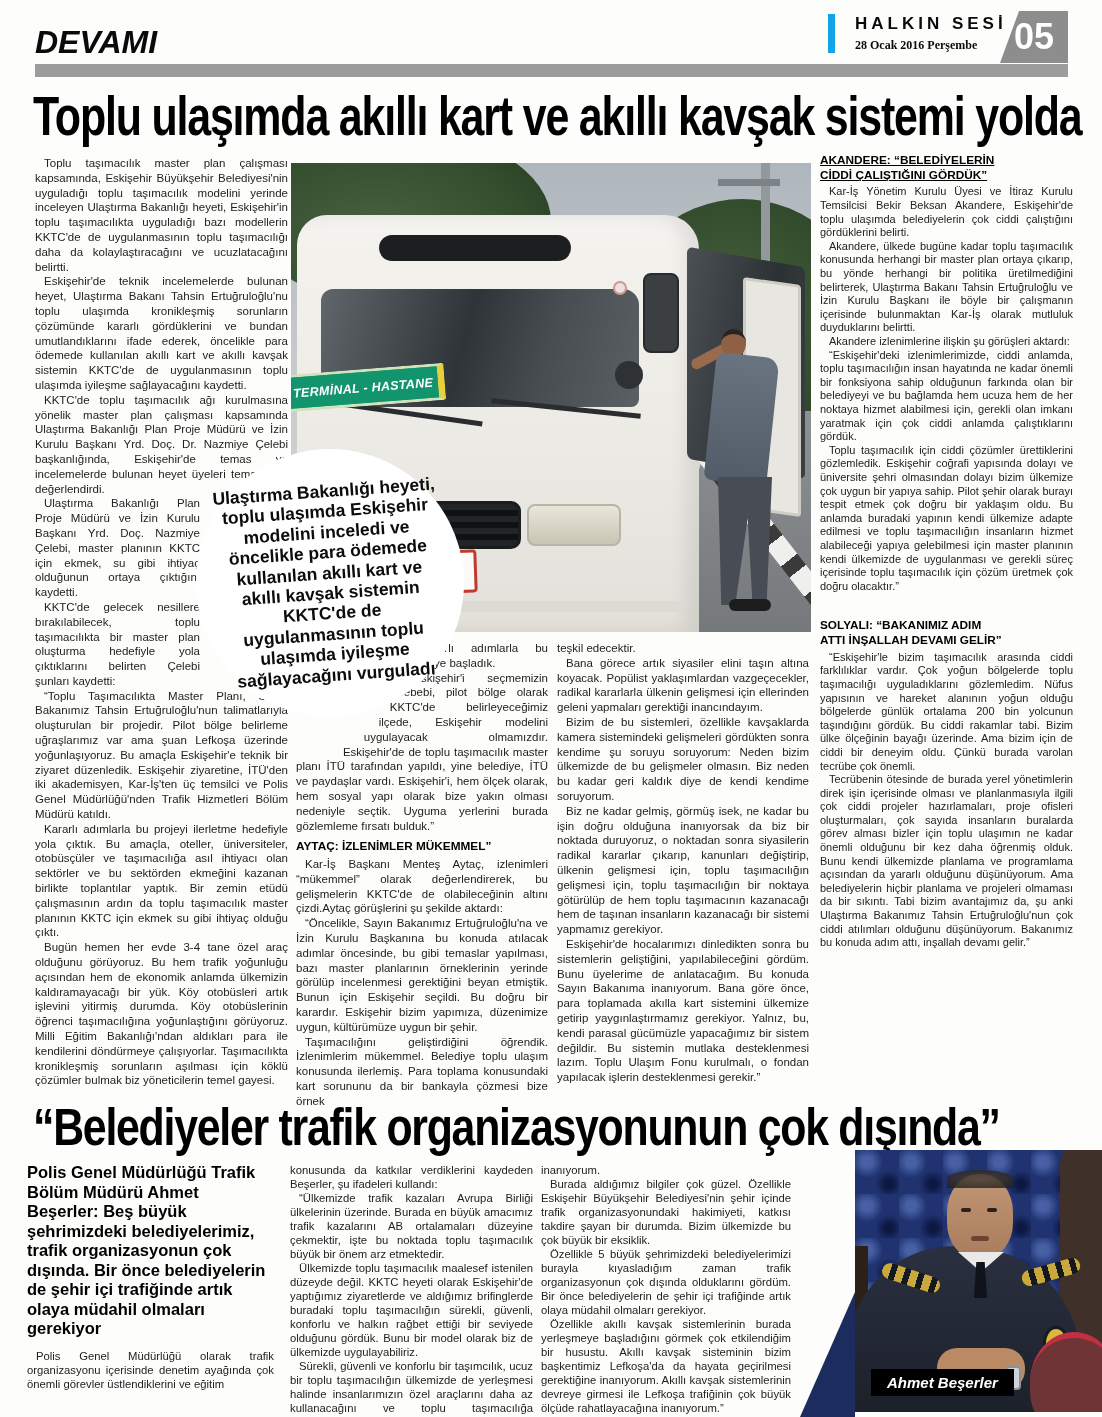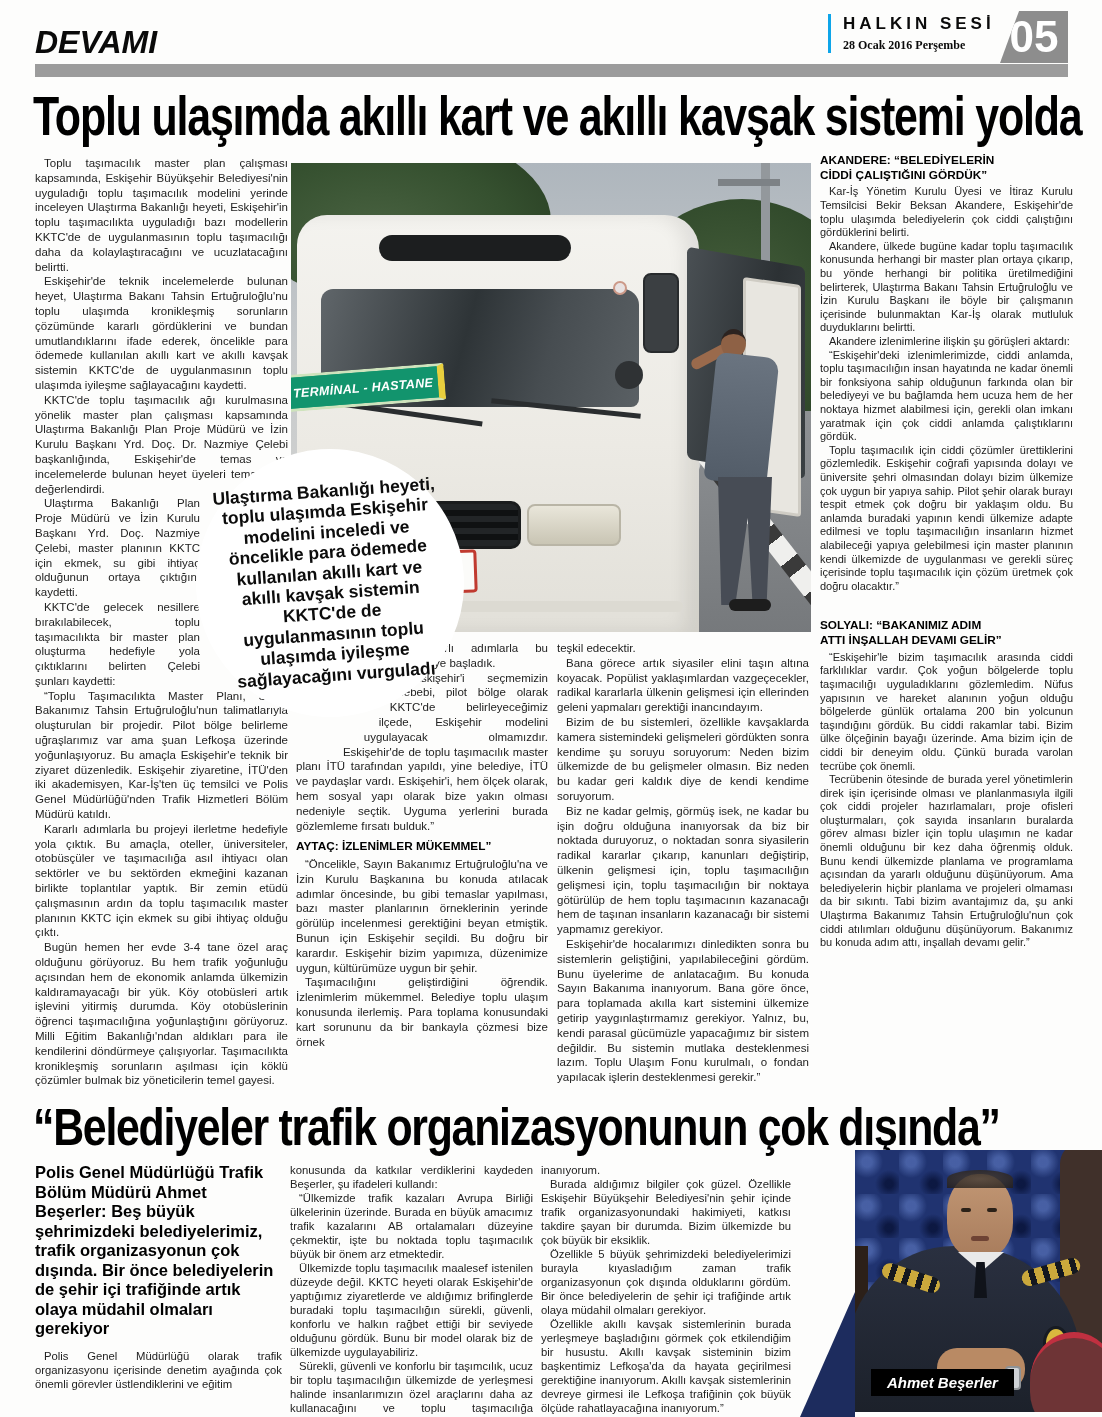--- a/index.html
+++ b/index.html
@@ -1,44 +1,44 @@
 <!DOCTYPE html>
 <html><head>
 <meta charset="utf-8">
 <style>
   * { margin:0; padding:0; box-sizing:border-box; }
   body { background:#777; font-family:"Liberation Sans", sans-serif; }
   .page { position:relative; width:1102px; height:1417px; margin:0 auto; background:#fdfdfc; overflow:hidden; color:#1c1c1c; }
 
   
   .haber { position:absolute; left:35px; top:24px; font-size:32px; font-weight:800; font-style:italic; color:#0a0a0a; letter-spacing:0; }
-  .masthead { position:absolute; left:828px; top:14px; width:176px; border-left:3px solid #0ea5e9; padding-left:12px; }
+  .masthead { position:absolute; left:828px; top:14px; width:176px; border-left:7px solid #0ea5e9; padding-left:20px; }
   .paper-name { font-size:17px; font-weight:700; letter-spacing:4px; color:#0a0a0a; white-space:nowrap; }
   .paper-date { font-size:12px; font-weight:700; margin-top:4px; color:#0a0a0a;font-family:Liberation Serif, serif; }
   .page-tab { position:absolute; left:1000px; top:11px; width:68px; height:52px; background:#8d8d8d; color:#fff;
-              font-size:44px; font-weight:700; display:flex; align-items:center; justify-content:center;
+              font-size:36px; font-weight:700; display:flex; align-items:center; justify-content:center;
               clip-path:polygon(28% 0, 100% 0, 100% 100%, 0 100%); }
   .gray-bar { position:absolute; left:35px; top:64px; width:1033px; height:13px; background:#9c9c9c; }
 
   
   .main-headline { position:absolute; left:33px; top:84px; font-size:55px; font-weight:800; letter-spacing:-1.5px;
                    transform:scaleX(0.78); transform-origin:left top; white-space:nowrap; color:#000; }
   .bottom-headline { position:absolute; left:33px; top:1098px; font-size:51px; font-weight:800; letter-spacing:-1.5px;
                    transform:scaleX(0.84); transform-origin:left top; white-space:nowrap; color:#000; }
 
   
   .col { position:absolute; text-align:justify; font-size:11.5px; line-height:14.8px; color:#222; }
   .col p { margin:0; text-indent:9px; }
   .cont p:first-child { text-indent:0; }
   .col1 { left:35px; top:156px; width:253px; height:944px; }
   .col2 { left:296px; top:641px; width:252px; height:458px; }
   .col3 { left:557px; top:641px; width:252px; height:458px; }
   .col4 { left:820px; top:153px; width:253px; height:947px; font-size:11px; line-height:13.6px; }
   .subhead { font-weight:700; color:#000; white-space:pre-line; text-align:left; margin:6px 0 3px; font-size:11.8px; line-height:1.25; }
-  .col4 .subhead:first-child { margin-top:0; }
+  .col4 .subhead:first-child { margin-top:0;text-decoration:underline; }
   .circle-spacer-right { float:right; width:88px; height:178px; shape-outside:circle(135% at 135% 48%); }
   .circle-spacer-left  { float:left; width:152px; height:108px; shape-outside:circle(138px at -22px -16px); }
 
   
   .callout { position:absolute; left:196px; top:449px; width:268px; height:268px; border-radius:50%;
              background:#fff; z-index:6; display:flex; align-items:center; justify-content:center;
              padding:20px; text-align:center; font-weight:700; font-size:17.5px; line-height:1.17;
              color:#0c0c0c; transform:rotate(-4deg); }
 
   
@@ -87,21 +87,21 @@
   .pass-head  { left:430px; top:166px; width:25px; height:29px; border-radius:50%; background:#8e6145; border-top:5px solid #2c2320; }
   .pass-torso { left:419px; top:192px; width:63px; height:128px; border-radius:10px 14px 8px 8px;
                 background:linear-gradient(180deg,#6a7480,#525c68); transform:rotate(6deg); }
   .pass-legs  { left:427px; top:314px; width:54px; height:128px; background:#474c55;
                 clip-path:polygon(0 0,100% 0,90% 100%,64% 100%,55% 32%,32% 100%,6% 100%); }
   .pass-shoe  { left:438px; top:436px; width:42px; height:12px; border-radius:6px; background:#1d1d1d; }
 
   
   .bcol { position:absolute; top:1163px; text-align:justify; font-size:11.3px; line-height:14px; color:#222; height:254px; overflow:hidden; }
   .bcol p { margin:0; text-indent:9px; }
-  .bcol1 { left:35px; width:247px; }
+  .bcol1 { left:27px; width:247px; }
   .lead { font-size:16.5px; line-height:19.5px; font-weight:700; color:#000; text-align:left; text-indent:0 !important; margin-bottom:10px !important; }
   .bcol2 { left:290px; width:243px; }
   .bcol3 { left:541px; width:250px; }
 
   
   .wedge { position:absolute; left:800px; top:1292px; width:55px; height:125px; background:#1d2c5e;
            clip-path:polygon(100% 0,100% 100%,0 100%); }
   .ophoto { position:absolute; left:855px; top:1150px; width:247px; height:262px; overflow:hidden;
             background-color:#203370;
             background-image:radial-gradient(circle at 12px 12px, rgba(110,140,215,.5) 0 5px, rgba(110,140,215,0) 16px),
@@ -202,20 +202,21 @@
   </div>
 
   <div class="col col2">
     <div class="circle-spacer-left"></div>
     <div>
         <p>Kararlı adımlarla bu projeye başladık.</p>
         <p>Eskişehir'i seçmemizin sebebi, pilot bölge olarak KKTC'de belirleyeceğimiz ilçede, Eskişehir modelini uygulayacak olmamızdır. Eskişehir'de de toplu taşımacılık master planı İTÜ tarafından yapıldı, yine belediye, İTÜ ve paydaşlar vardı. Eskişehir'i, hem ölçek olarak, hem sosyal yapı olarak bize yakın olması nedeniyle seçtik. Uyguma yerlerini burada gözlemleme fırsatı bulduk.”</p>
       </div>
     <div class="subhead">AYTAÇ: İZLENİMLER MÜKEMMEL”</div>
     <div>
+        <p>Kar-İş Başkanı Menteş Aytaç, izlenimleri “mükemmel” olarak değerlendirerek, bu gelişmelerin KKTC'de de olabileceğinin altını çizdi.Aytaç görüşlerini şu şekilde aktardı:</p>
         <p>“Öncelikle, Sayın Bakanımız Ertuğruloğlu'na ve İzin Kurulu Başkanına bu konuda atılacak adımlar öncesinde, bu gibi temaslar yapılması, bazı master planlarının örneklerinin yerinde görülüp incelenmesi gerektiğini beyan etmiştik. Bunun için Eskişehir seçildi. Bu doğru bir karardır. Eskişehir bizim yapımıza, düzenimize uygun, kültürümüze uygun bir şehir.</p>
         <p>Taşımacılığını geliştirdiğini öğrendik. İzlenimlerim mükemmel. Belediye toplu ulaşım konusunda ilerlemiş. Para toplama konusundaki kart sorununu da bir bankayla çözmesi bize örnek</p>
       </div>
   </div>
 
   <div class="col col3 cont">
       <p>teşkil edecektir.</p>
       <p>Bana görece artık siyasiler elini taşın altına koyacak. Popülist yaklaşımlardan vazgeçecekler, radikal kararlarla ülkenin gelişmesi için ellerinden geleni yapmaları gerektiği inancındayım.</p>
       <p>Bizim de bu sistemleri, özellikle kavşaklarda kamera sistemindeki gelişmeleri gördükten sonra kendime şu soruyu soruyorum: Neden bizim ülkemizde de bu gelişmeler olmasın. Biz neden bu kadar geri kaldık diye de kendi kendime soruyorum.</p>
       <p>Biz ne kadar gelmiş, görmüş isek, ne kadar bu işin doğru olduğuna inanıyorsak da biz bir noktada duruyoruz, o noktadan sonra siyasilerin radikal kararlar çıkarıp, kanunları değiştirip, ülkenin gelişmesi için, toplu taşımacılığın gelişmesi için, toplu taşımacılığın bir noktaya götürülüp de hem toplu taşımacının kazanacağı hem de taşınan insanların kazanacağı bir sistemi yapmamız gerekiyor.</p>

